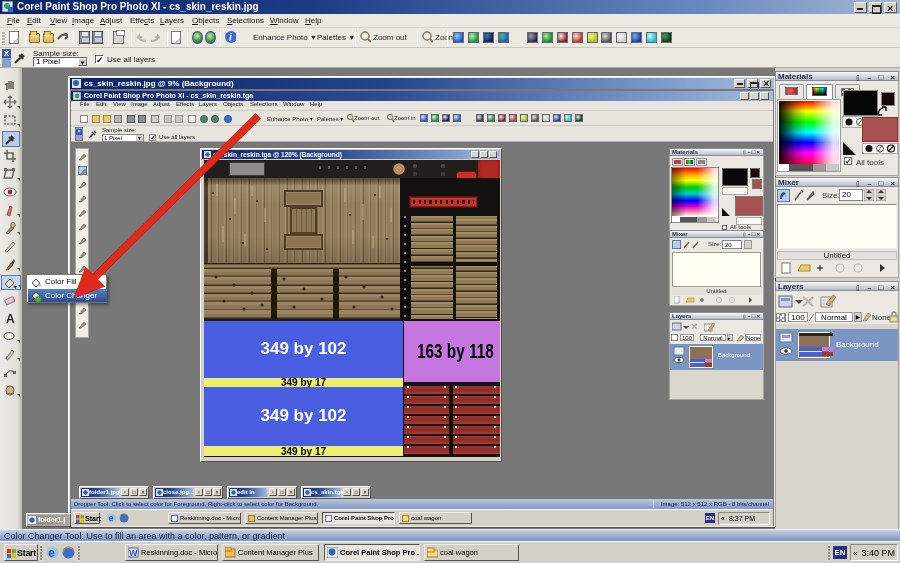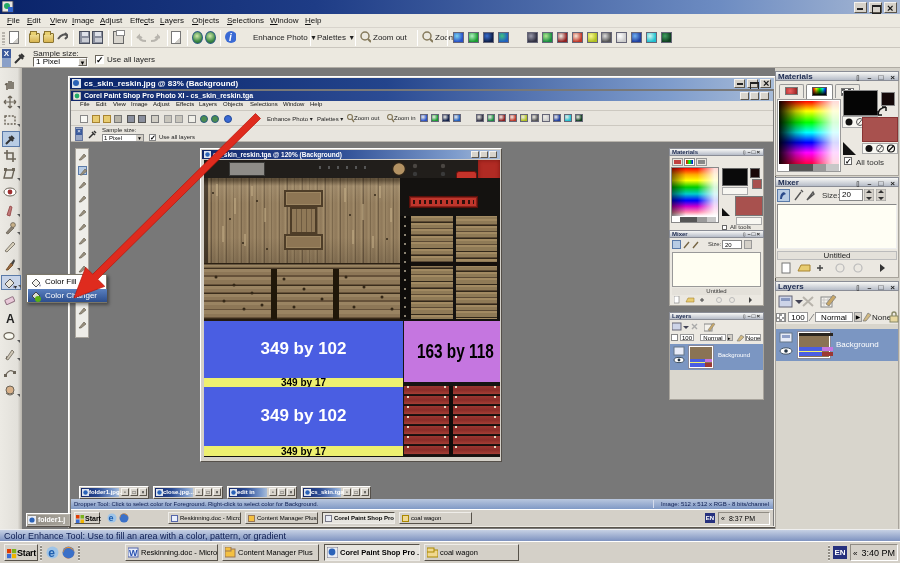--- a/index.html
+++ b/index.html
@@ -60,20 +60,21 @@
 .redslat{background:repeating-linear-gradient(180deg,#993631 0px,#8a2c28 4px,#a23c34 7.5px,#201412 8.5px,#140c0a 10px);}
 .tinybtn{position:absolute;background:#d8d4cc;border:1px solid;border-color:#f4f2ee #5a554c #5a554c #f4f2ee;}
 </style></head><body>
 
 <div class="abs" id="tb">
  <svg class="abs" style="left:2px;top:1px" width="12" height="12">
       <rect x="0" y="0" width="11" height="11" fill="#e8e6e0" stroke="#445"></rect>
       <circle cx="5" cy="5" r="3" fill="#2a6"></circle>
       <rect x="6" y="6" width="5" height="5" fill="#36c"></rect>
     </svg>
+ <div class="tt">Corel Paint Shop Pro Photo XI - cs_skin_reskin.jpg</div>
  <div class="wbtns" style="right:3px;">
       <div class="wbtn glyph-min"></div>
       <div class="wbtn glyph-max"></div>
       <div class="wbtn glyph-x"></div>
     </div>
 </div>
 
 <div class="abs" id="mb">
  <span style="left:7px"><u>F</u>ile</span>
     <span style="left:27px"><u>E</u>dit</span>
@@ -236,21 +237,21 @@
         </svg><div class="flyarr"></div></div>
     </div>
   </div>
 
 <div class="abs" id="doc"></div>
 <div class="abs" id="doctb">
  <svg class="abs" style="left:2px;top:1px" width="9" height="9">
       <rect width="9" height="9" fill="#dde4f0"></rect>
       <circle cx="4" cy="4" r="3" fill="#2a62b8"></circle>
     </svg>
- <span style="margin-left:14px;">cs_skin_reskin.jpg @  83% (Background)</span>
+ <span style="margin-left:14px;">cs_skin_reskin.jpg @  9% (Background)</span>
  <div class="wbtns" style="right:3px;top:1px;">
       <div class="wbtn glyph-min" style="width:11px;height:9px;"></div>
       <div class="wbtn glyph-max" style="width:11px;height:9px;"></div>
       <div class="wbtn glyph-x" style="width:11px;height:9px;"></div>
     </div>
 </div>
 <div class="abs" id="doccontent"></div>
 
 <div class="abs" id="shot" style="left:70px;top:89px;width:704px;height:437px;overflow:hidden;background:#787878;">
 <div class="abs" style="left:0;top:0;width:704px;height:437px;" id="shotin">
@@ -806,21 +807,21 @@
   </div>
 
 <div class="abs" style="left:26px;top:513px;width:45px;height:14px;background:#b8b4ac;border:1px solid;border-color:#fff #55504a #55504a #fff;">
  <div class="abs" style="left:1px;top:1px;width:41px;height:10px;background:linear-gradient(90deg,#8c8880,#aba79e);color:#fff;font-size:7px;line-height:10px;"><b style="margin-left:10px;">folder1.j</b></div>
  <svg class="abs" style="left:1px;top:2px" width="8" height="8">
       <rect width="8" height="8" fill="#e8ecf4"></rect>
       <circle cx="4" cy="4" r="2.6" fill="#2a62b8"></circle>
     </svg>
 </div>
 
-<div class="abs" id="sbar">Color Enhance Tool: Use to fill an area with a color, pattern, or gradient</div>
+<div class="abs" id="sbar">Color Changer Tool: Use to fill an area with a color, pattern, or gradient</div>
 
 <div class="abs" id="task">
  <div class="tkbtn" style="left:4px;width:34px;padding-left:12px;font-weight:bold;font-size:9px;line-height:16px;letter-spacing:-0.3px;">
   <svg class="tkico" style="left:2px;top:4px" width="10" height="10">
         <rect x="0" y="0" width="4.2" height="4.2" fill="#e03c00"></rect>
         <rect x="5" y="0" width="4.2" height="4.2" fill="#7bb21c"></rect>
         <rect x="0" y="5" width="4.2" height="4.2" fill="#3a6cd4"></rect>
         <rect x="5" y="5" width="4.2" height="4.2" fill="#f0b400"></rect>
       </svg>Start</div>
  <div class="abs" style="left:40px;top:3px;width:2px;height:16px;background:repeating-linear-gradient(#e8e6e2 0 1px,#908c84 1px 3px);"></div>

